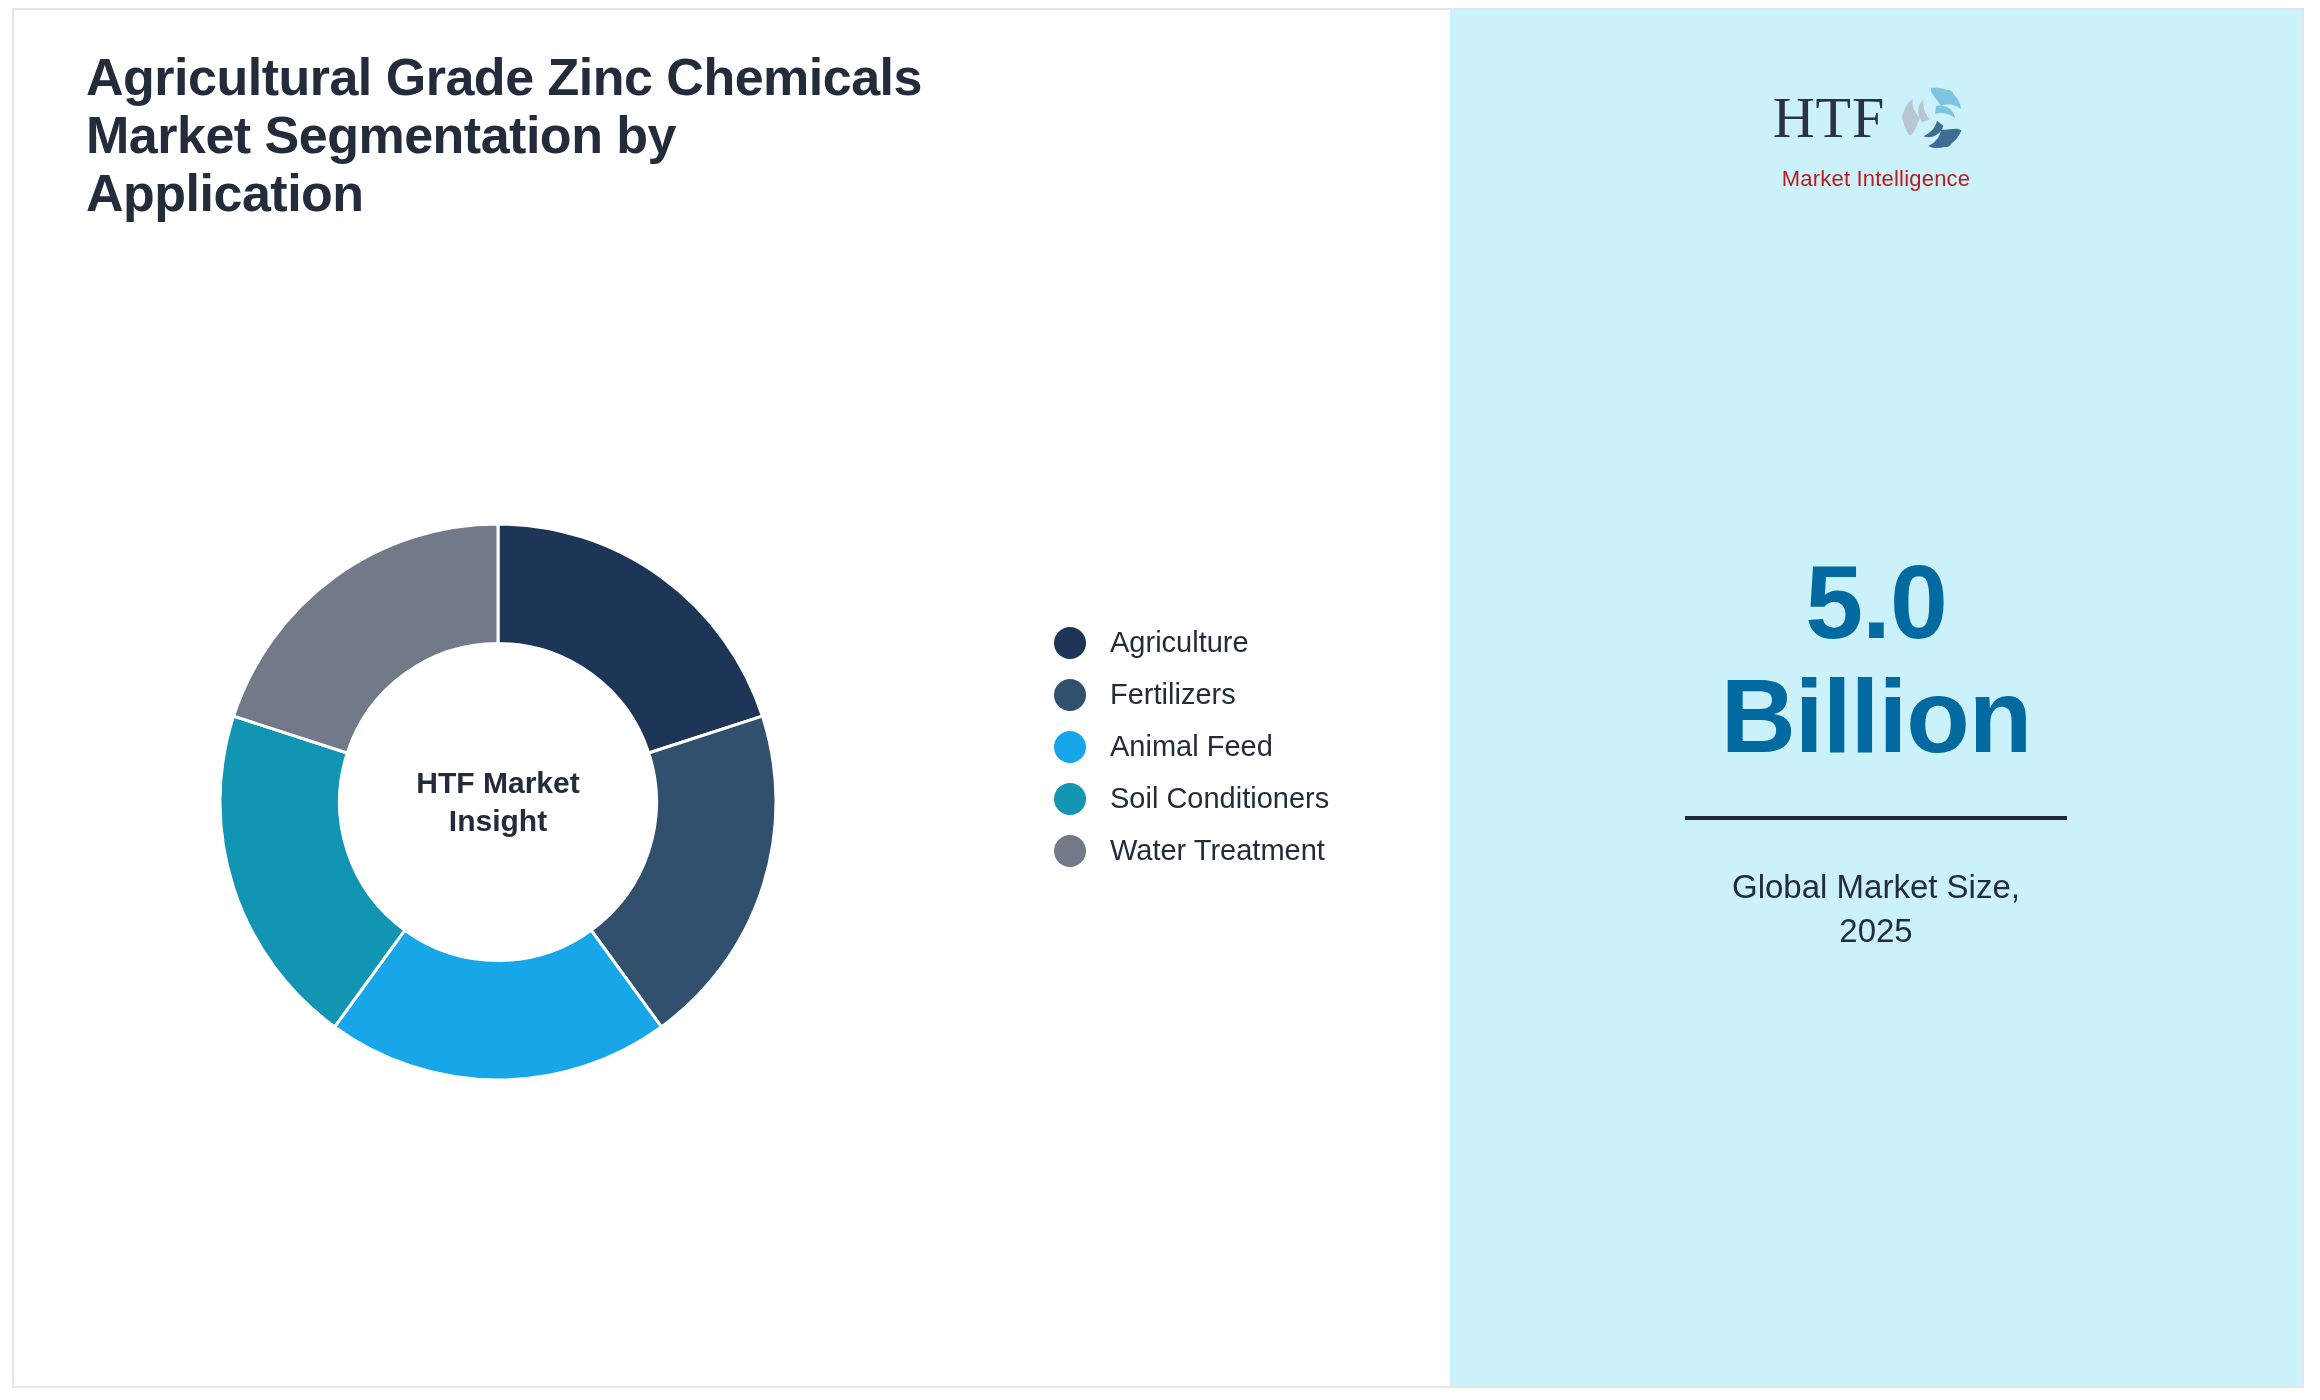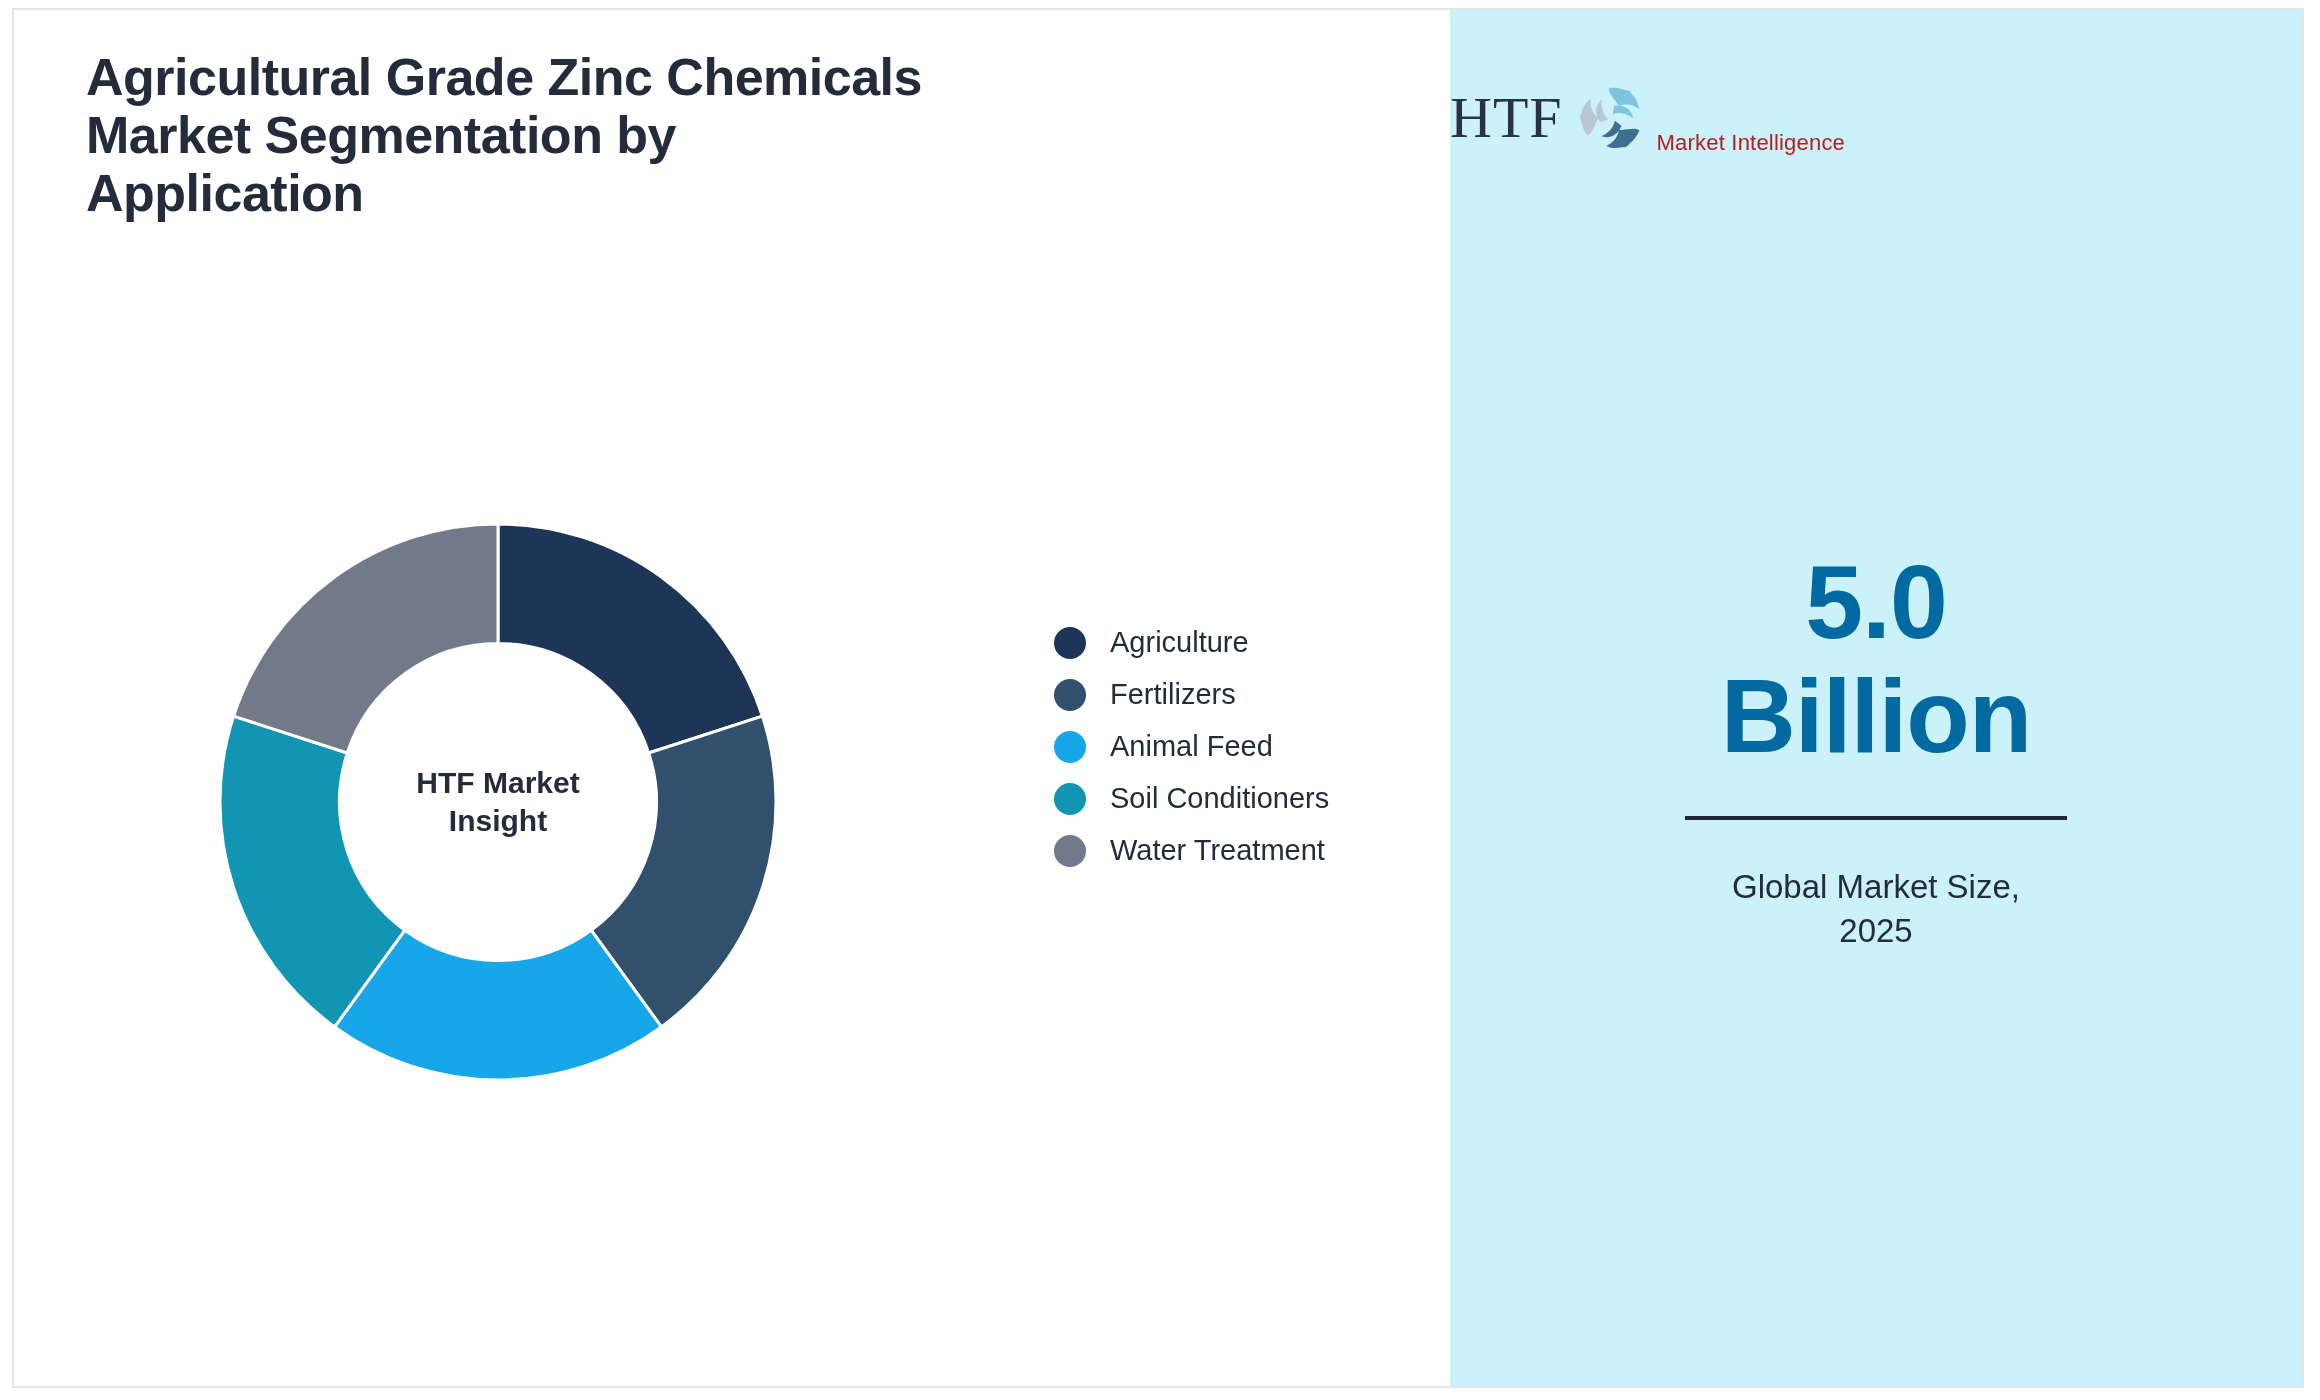--- a/index.html
+++ b/index.html
@@ -116,22 +116,22 @@
     background: #cbf2fb;
     height: 100%;
   }
 
   #logo-block {
     position: absolute;
     left: 0;
     right: 0;
     top: 70px;
     display: flex;
-    flex-direction: row;
-    align-items: flex-end;
+    flex-direction: column;
+    align-items: center;
   }
   #logo-row {
     display: flex;
     flex-direction: row;
     align-items: center;
     gap: 4px;
   }
   #logo-wordmark {
     font-family: "Liberation Serif", serif;
     font-size: 58px;

